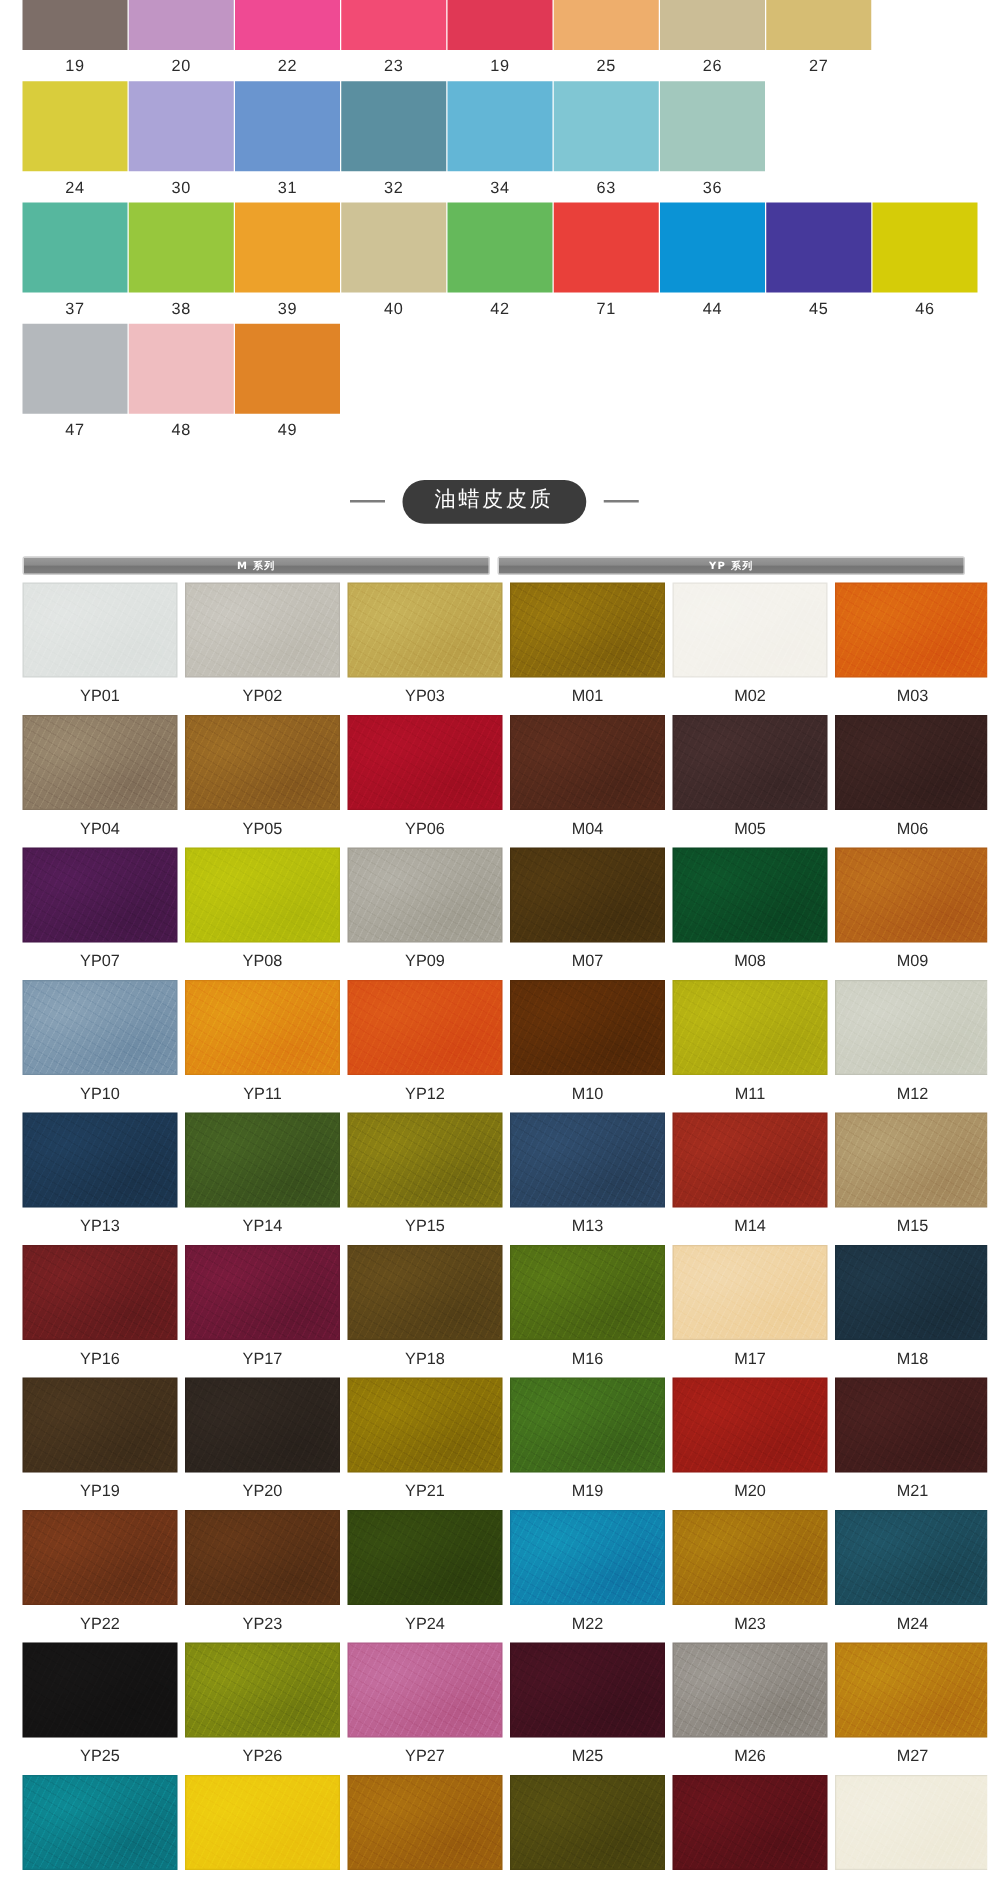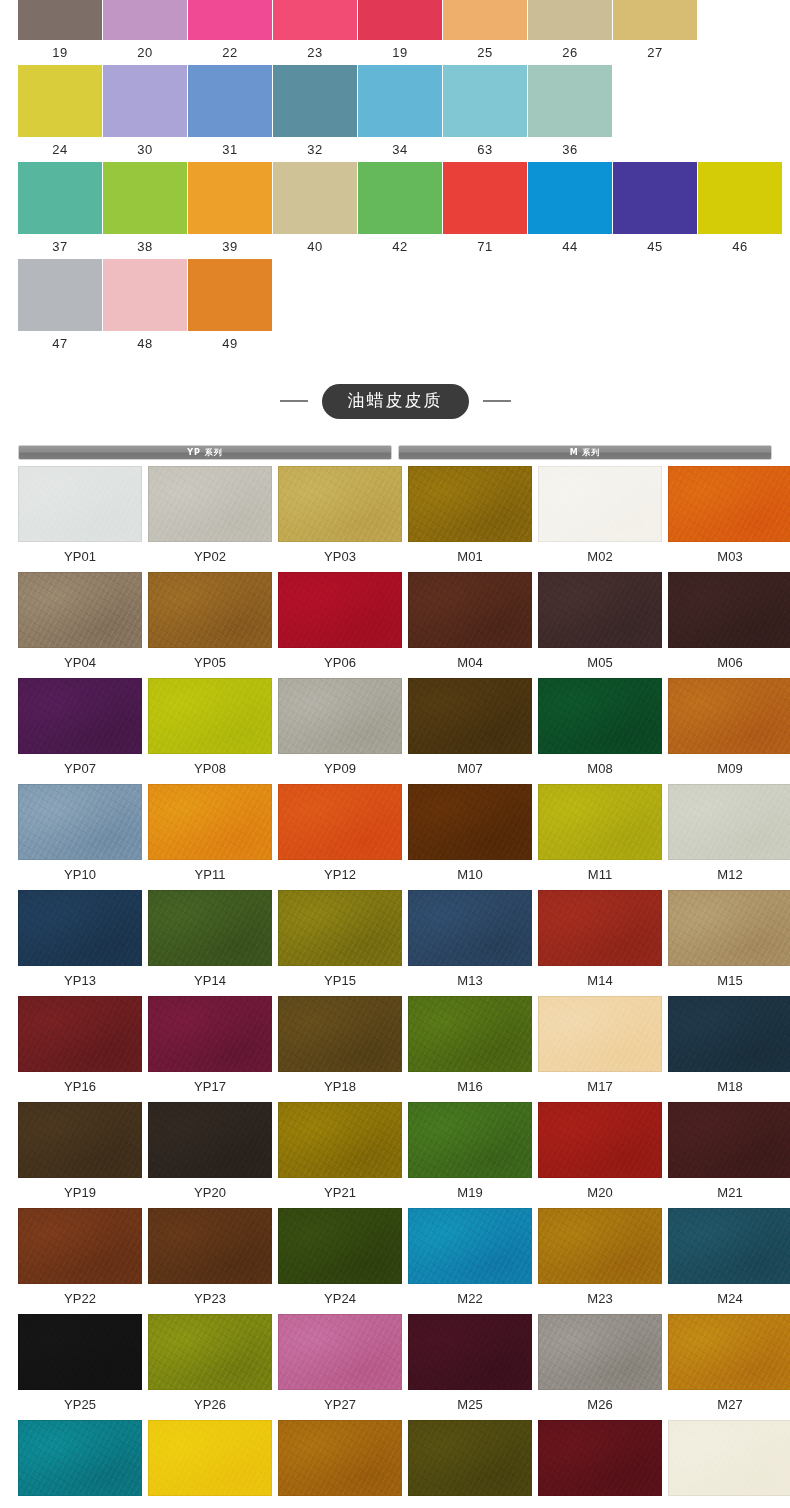--- a/index.html
+++ b/index.html
@@ -198,22 +198,22 @@
 
   </div>
 
   <div class="section-title">
     <span class="rule"></span>
     <span class="badge">油蜡皮皮质</span>
     <span class="rule"></span>
   </div>
 
   <div class="series-head">
+    <div class="series-bar m">M 系列</div>
     <div class="series-bar yp">YP 系列</div>
-    <div class="series-bar m">M 系列</div>
   </div>
 
   <div class="leather-grid">
 
     <div class="l-row">
       <div class="l-cell">
           <span class="l-chip" style="background-color: rgb(223, 227, 225);"></span>
           <div class="l-label">YP01</div>
         </div>
       <div class="l-cell">

